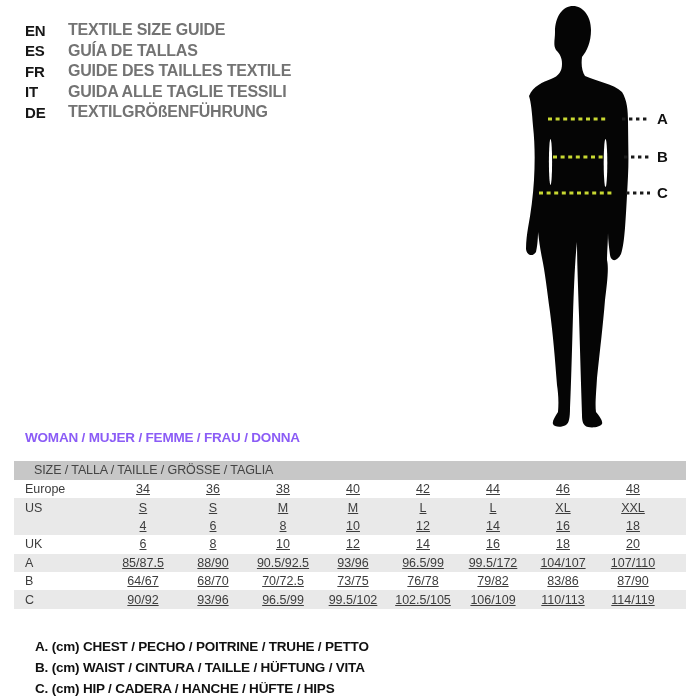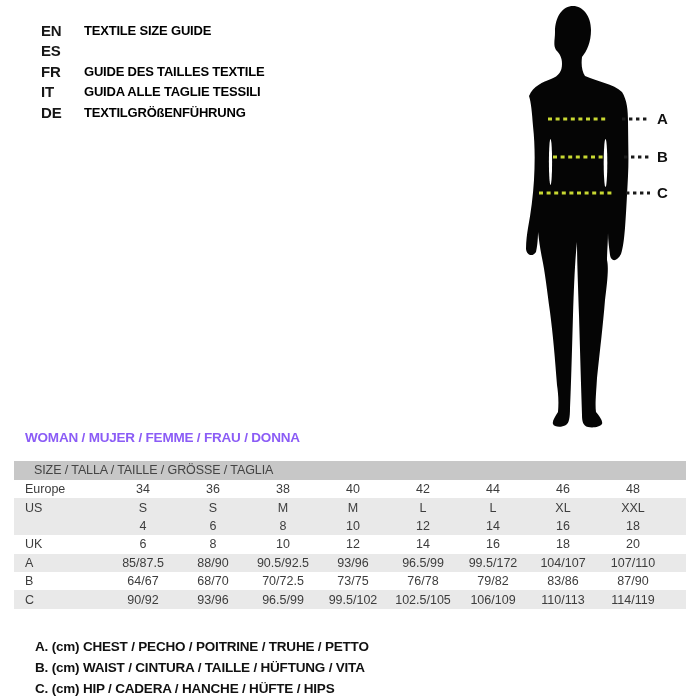--- a/index.html
+++ b/index.html
@@ -1,56 +1,57 @@
 <!DOCTYPE html>
 <html><head>
 <meta charset="utf-8">
 <style>
   html,body{margin:0;padding:0;background:#fff;}
   body{width:700px;height:700px;font-family:"Liberation Sans",sans-serif;-webkit-font-smoothing:antialiased;}
   .canvas{position:relative;width:700px;height:700px;background:#fff;overflow:hidden;}
 
   
-  .lang-list{position:absolute;left:25px;top:20px;margin-left:16px;}
+  .lang-list{position:absolute;left:25px;top:20px;}
   .lang-row{display:flex;height:20.5px;align-items:center;}
   .lang-code{width:43px;font-size:15px;font-weight:bold;color:#161616;letter-spacing:-0.2px;}
-  .lang-label{font-size:13px;font-weight:bold;color:#000000;letter-spacing:-0.2px;white-space:nowrap;}
+  .lang-label{font-size:16px;font-weight:bold;color:#737373;letter-spacing:-0.2px;white-space:nowrap;}
 
   
   .figure-svg{position:absolute;left:495px;top:0;width:205px;height:435px;}
   .measure-label{position:absolute;left:657px;font-size:15px;font-weight:bold;color:#111;line-height:16px;}
 
   
   .woman-heading{position:absolute;left:25px;top:430px;font-size:13.5px;font-weight:bold;color:#8b5cf6;letter-spacing:-0.2px;}
 
   
   .size-table{position:absolute;left:14px;top:461px;width:672px;font-size:12.5px;color:#3d3d3d;}
   .st-header{height:19px;line-height:19px;background:#c7c7c7;color:#444;padding-left:20px;letter-spacing:-0.1px;}
   .st-row{display:flex;height:18.4px;align-items:center;}
   .st-row.shade{background:#e9e9e9;}
   .st-label{width:94px;padding-left:11px;box-sizing:border-box;}
-  .st-cell{width:70px;text-align:center;}
+  .st-cell{width:70px;text-align:center;text-decoration:underline;}
   .st-spacer{width:18px;}
 
   
   .legend{position:absolute;left:35px;top:636px;}
   .legend-line{font-size:13.5px;font-weight:bold;color:#111;line-height:21px;letter-spacing:-0.2px;white-space:nowrap;}
 </style>
 </head>
 <body>
 
 <div class="canvas">
 
   <div class="lang-list">
     <div class="lang-row">
       <span class="lang-code">EN</span>
       <span class="lang-label">TEXTILE SIZE GUIDE</span>
     </div>
     <div class="lang-row">
       <span class="lang-code">ES</span>
+      <span class="lang-label">GUÍA DE TALLAS</span>
     </div>
     <div class="lang-row">
       <span class="lang-code">FR</span>
       <span class="lang-label">GUIDE DES TAILLES TEXTILE</span>
     </div>
     <div class="lang-row">
       <span class="lang-code">IT</span>
       <span class="lang-label">GUIDA ALLE TAGLIE TESSILI</span>
     </div>
     <div class="lang-row">

